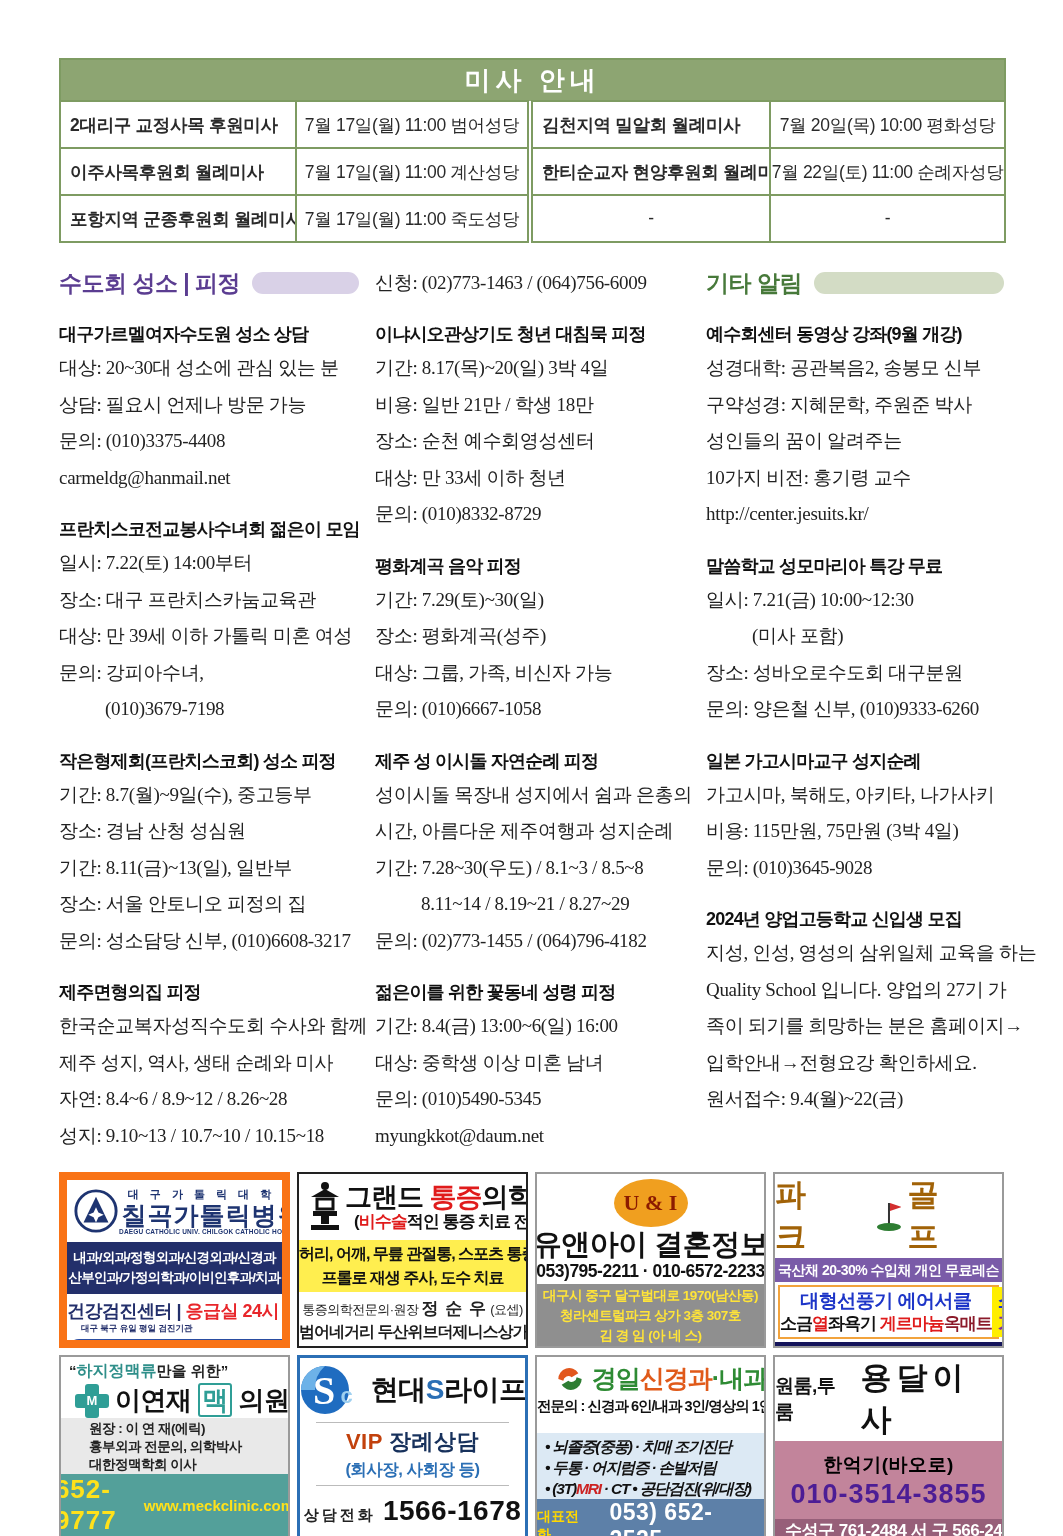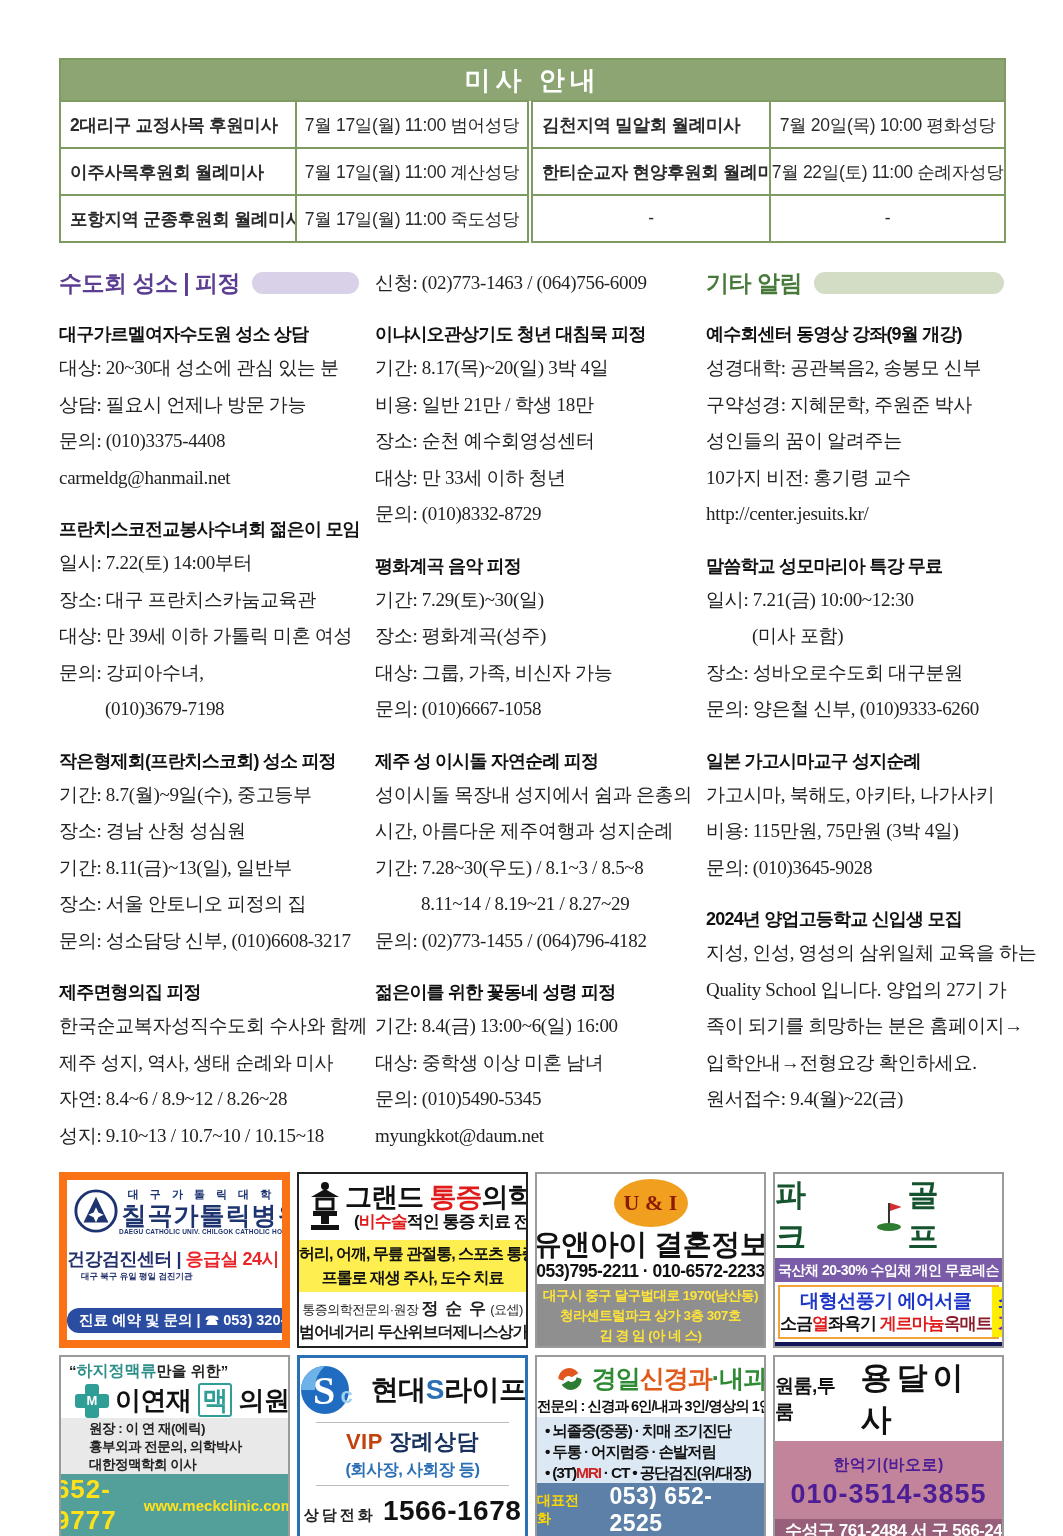--- a/index.html
+++ b/index.html
@@ -109,21 +109,21 @@
                 display:flex; align-items:center; justify-content:center;
                 color:#8b1a00; font-family:"Liberation Serif", serif; font-weight:700; font-size:22px; }
   .wed-name { font-size:29px; font-weight:800; letter-spacing:-0.5px; color:#111; line-height:34px; }
   .wed-phone { font-size:17.5px; font-weight:800; color:#111; letter-spacing:-0.5px; }
   .wed-band { flex:0 0 62px; background:#8f8f8f; color:#ffe438; text-align:center;
               font-size:13.5px; font-weight:700; line-height:20px; padding-top:2px; letter-spacing:-0.5px; }
 
   
   .ad-golf { border:2px solid #9a9a9a; }
   .golf-title { flex:0 0 40px; display:flex; align-items:center; justify-content:center; gap:6px; }
-  .golf-word { color:#14532d; font-size:31px; font-weight:800; letter-spacing:8px; }
+  .golf-word { color:#a16207; font-size:31px; font-weight:800; letter-spacing:8px; }
   .golf-band { flex:0 0 24px; background:#7a5ba8; color:#fff; text-align:center;
                font-size:14px; font-weight:700; letter-spacing:-0.5px; line-height:24px; }
   .golf-box { margin:3px 3px; border:2px solid #f2a33c; display:flex; align-items:stretch; }
   .golf-box-left { flex:1; text-align:center; padding:2px 0; }
   .golf-fan { color:#1d35c8; font-size:19px; font-weight:800; letter-spacing:-0.5px; line-height:24px; white-space:nowrap; }
   .golf-salt { font-size:17px; font-weight:800; letter-spacing:-1px; line-height:22px; white-space:nowrap; color:#111; }
   .golf-salt .red { color:#e01b1b; }
   .golf-salt .maroon { color:#8b1a2a; }
   .golf-mini { flex:0 0 52px; background:#ffee00; display:flex; flex-direction:column;
                align-items:center; justify-content:center; font-size:20px; font-weight:800; line-height:23px; }
@@ -164,38 +164,38 @@
   .fun-call-label { font-size:15px; font-weight:700; letter-spacing:3px; color:#222; }
   .fun-call-num { font-size:28px; font-weight:800; color:#111; letter-spacing:0.5px; }
 
   
   .ad-neuro { border:2px solid #9a9a9a; }
   .neu-top { flex:0 0 40px; display:flex; align-items:center; justify-content:center; gap:5px; padding-top:3px;padding-left:19px; }
   .neu-logo { width:34px; height:30px; flex:0 0 34px; }
   .neu-name { font-size:25px; font-weight:800; letter-spacing:-1px; white-space:nowrap; }
   .neu-name .g { color:#2e8b34; } .neu-name .o { color:#e05a1a; }
   .neu-spec { text-align:center; font-size:14.5px; font-weight:800; letter-spacing:-1px; color:#111; line-height:18px; }
-  .neu-blue { flex:0 0 66px; background:#dce9f4; padding:3px 0 0 8px; margin-top:2px; }
+  .neu-blue { flex:0 0 66px; background:#dce9f4; padding:3px 0 0 8px; margin-top:18px;font-style:italic; }
   .neu-li { font-size:15.5px; font-weight:800; letter-spacing:-1.2px; line-height:21px; color:#111; white-space:nowrap; }
   .neu-li .red { color:#cc2222; }
   .neu-band { flex:0 0 34px; background:#5d80a8; display:flex; align-items:center; justify-content:center; gap:17px; }
   .neu-band .lbl { color:#ffd700; font-size:14px; font-weight:800; }
   .neu-band .num { color:#fff; font-size:23px; font-weight:800; letter-spacing:0.5px; }
   .neu-addr { flex:1; display:flex; align-items:center; color:#1a3a6b;
               font-size:14.5px; font-weight:800; letter-spacing:-1px; white-space:nowrap; }
   .neu-addr .red { color:#b03030; }
 
   
   .ad-moving { border:2px solid #9a9a9a; }
   .mov-top { flex:0 0 52px; display:flex; align-items:center; justify-content:center; gap:8px; }
   .mov-rooms { font-size:19px; font-weight:800; color:#111; letter-spacing:-0.5px; }
   .mov-name { font-size:31px; font-weight:800; color:#111; letter-spacing:5px; }
   .mov-pink { flex:0 0 78px; background:#c2849b; display:flex; flex-direction:column;
               align-items:center; justify-content:center; }
-  .mov-person { color:#4c1d95; font-size:16px; font-weight:800; letter-spacing:0.5px; line-height:28px; }
+  .mov-person { color:#000000; font-size:19px; font-weight:800; letter-spacing:0.5px; line-height:28px; }
   .mov-phone { color:#4c1d95; font-size:27px; font-weight:800; letter-spacing:1px; line-height:30px; }
   .mov-dark { flex:1; background:#975f79; display:flex; flex-direction:column; justify-content:center;
               padding-left:10px; }
   .mov-tel { color:#fff; font-size:17px; font-weight:800; letter-spacing:-0.5px; line-height:24px; white-space:nowrap; }
 </style>
 </head>
 <body>
 
 <div class="page">
   <div class="inner">
@@ -335,20 +335,24 @@
             <circle cx="24" cy="24" r="21" fill="#fff" stroke="#1e3471" stroke-width="3"></circle>
             <path d="M24 9 L37 36 H11 Z" fill="#1e3471"></path>
             <path d="M24 20 l2.5 5.5 L32 28 l-5.5 2.5 L24 36 l-2.5-5.5 L16 28 l5.5-2.5 Z" fill="#fff"></path>
           </svg>
           <div class="hosp-txt">
             <div class="hosp-univ nowrap">대 구 가 톨 릭 대 학 교</div>
             <div class="hosp-name nowrap">칠곡가톨릭병원</div>
             <div class="hosp-eng nowrap">DAEGU CATHOLIC UNIV. CHILGOK CATHOLIC HOSPITAL</div>
           </div>
         </div>
+        <div class="hosp-band">
+          <div>내과/외과/정형외과/신경외과/신경과</div>
+          <div>산부인과/가정의학과/이비인후과/치과</div>
+        </div>
         <div class="hosp-check">
           <div class="hosp-check-main nowrap"><span>건강검진센터 | </span><span class="er">응급실 24시 운영</span></div>
           <div class="hosp-check-small nowrap">대구 북구 유일 평일 검진기관</div>
         </div>
         <div class="hosp-btn">진료 예약 및 문의 | ☎ 053) 320-2500</div>
       </div>
 
       <div class="ad ad-pain">
         <div class="pain-top">
           <svg class="pain-icon" viewBox="0 0 40 52">

